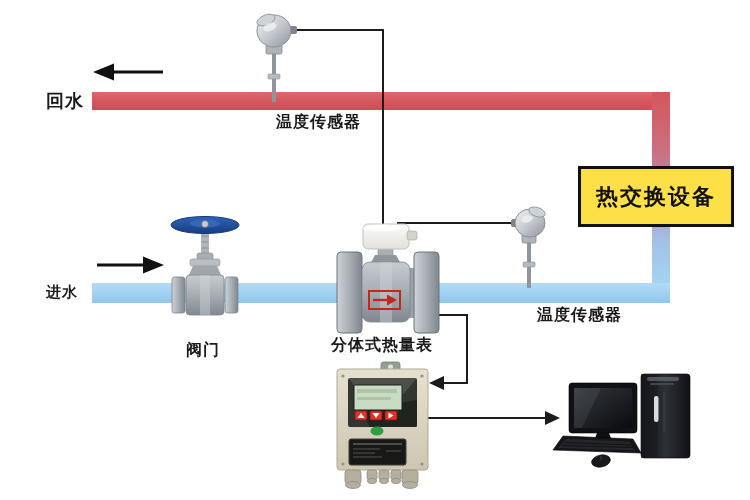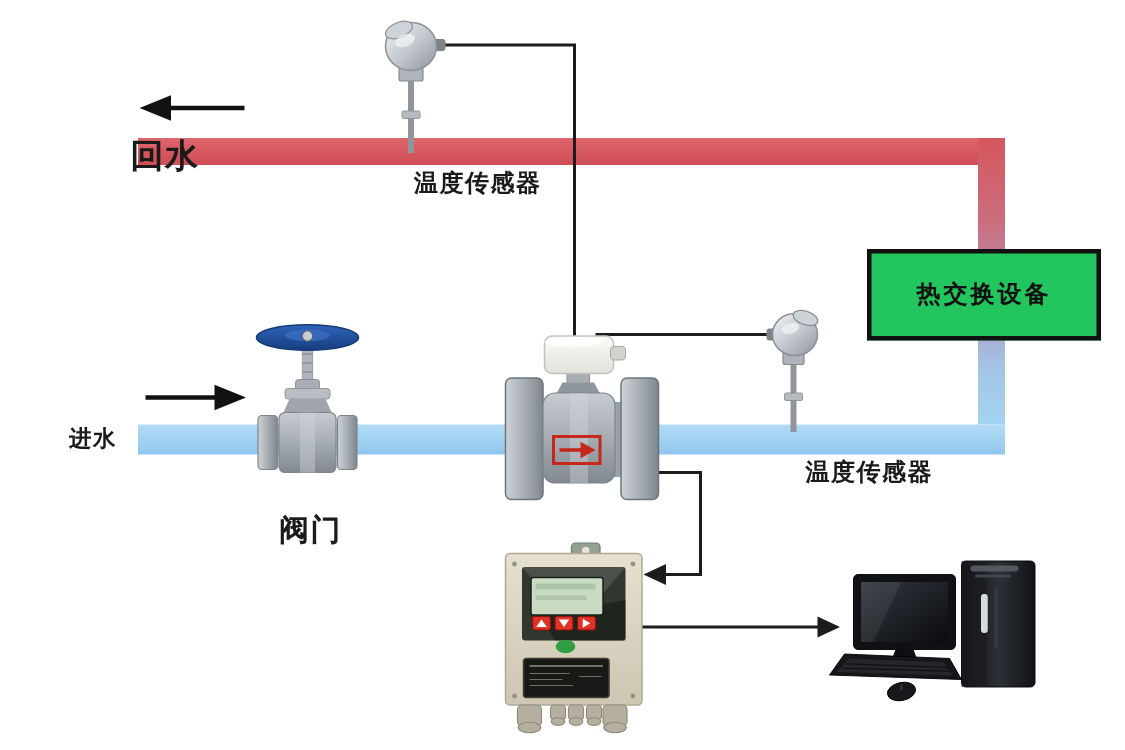--- a/index.html
+++ b/index.html
@@ -10,28 +10,28 @@
   .pipe{position:absolute;z-index:1;}
   #pipe-return{left:92px;top:92px;width:578px;height:18px;
     background:linear-gradient(180deg,#de666d 0%,#d5565e 55%,#cd4e57 100%);}
   #pipe-vertical{left:652px;top:92px;width:18px;height:191px;
     background:linear-gradient(180deg,#d5565e 0%,#cb6f7e 30%,#b394bb 55%,#a2c4e6 80%,#a4d3f2 100%);}
   #pipe-supply{left:92px;top:283px;width:578px;height:20px;
     background:linear-gradient(180deg,#b2dbf6 0%,#a1d1f1 55%,#8fc6ee 100%);}
   #diagram-svg{position:absolute;left:0;top:0;z-index:2;}
   #heat-exchanger-box{
     position:absolute;z-index:3;left:578px;top:166px;width:150px;height:55px;
-    background:#22c55e;border:3px solid #111;display:flex;align-items:center;justify-content:center;
-    font-size:16px;font-weight:600;letter-spacing:2px;color:#111;
+    background:#fde047;border:3px solid #111;display:flex;align-items:center;justify-content:center;
+    font-size:22px;font-weight:600;letter-spacing:2px;color:#111;
   }
   .lbl{position:absolute;z-index:4;font-weight:600;white-space:nowrap;letter-spacing:1px;}
-  #lbl-return{left:46px;top:89px;font-size:22px;margin-left:41px;}
+  #lbl-return{left:46px;top:89px;font-size:18px;}
   #lbl-supply{left:46px;top:283px;font-size:15px;}
   #lbl-temp-top{left:276px;top:112px;font-size:16px;}
-  #lbl-valve{left:186px;top:340px;font-size:20px;}
+  #lbl-valve{left:186px;top:340px;font-size:16px;}
   #lbl-meter{left:331px;top:335px;font-size:16px;}
   #lbl-temp-bottom{left:537px;top:305px;font-size:16px;}
   #lbl-rs485{left:426px;top:423px;font-size:17px;letter-spacing:0.5px;}
 </style>
 </head>
 <body>
 
 <div id="stage">
 
   <div class="pipe" id="pipe-return"></div>
@@ -223,15 +223,16 @@
   </svg>
 
   <div id="heat-exchanger-box">
     <span>热交换设备</span>
   </div>
 
   <div class="lbl" id="lbl-return">回水</div>
   <div class="lbl" id="lbl-supply">进水</div>
   <div class="lbl" id="lbl-temp-top">温度传感器</div>
   <div class="lbl" id="lbl-valve">阀门</div>
+  <div class="lbl" id="lbl-meter">分体式热量表</div>
   <div class="lbl" id="lbl-temp-bottom">温度传感器</div>
 
 </div>
 
 </body></html>

